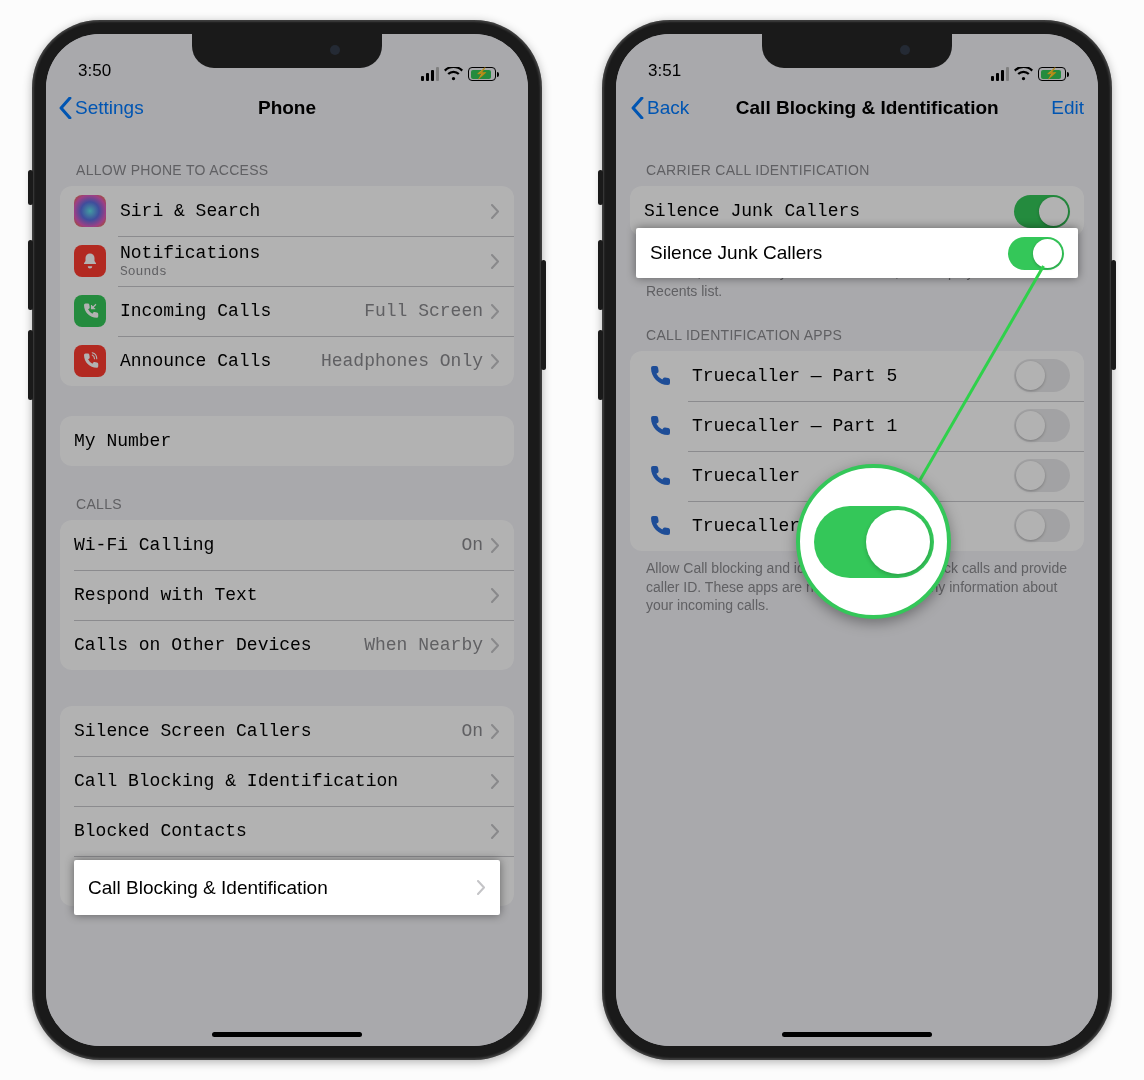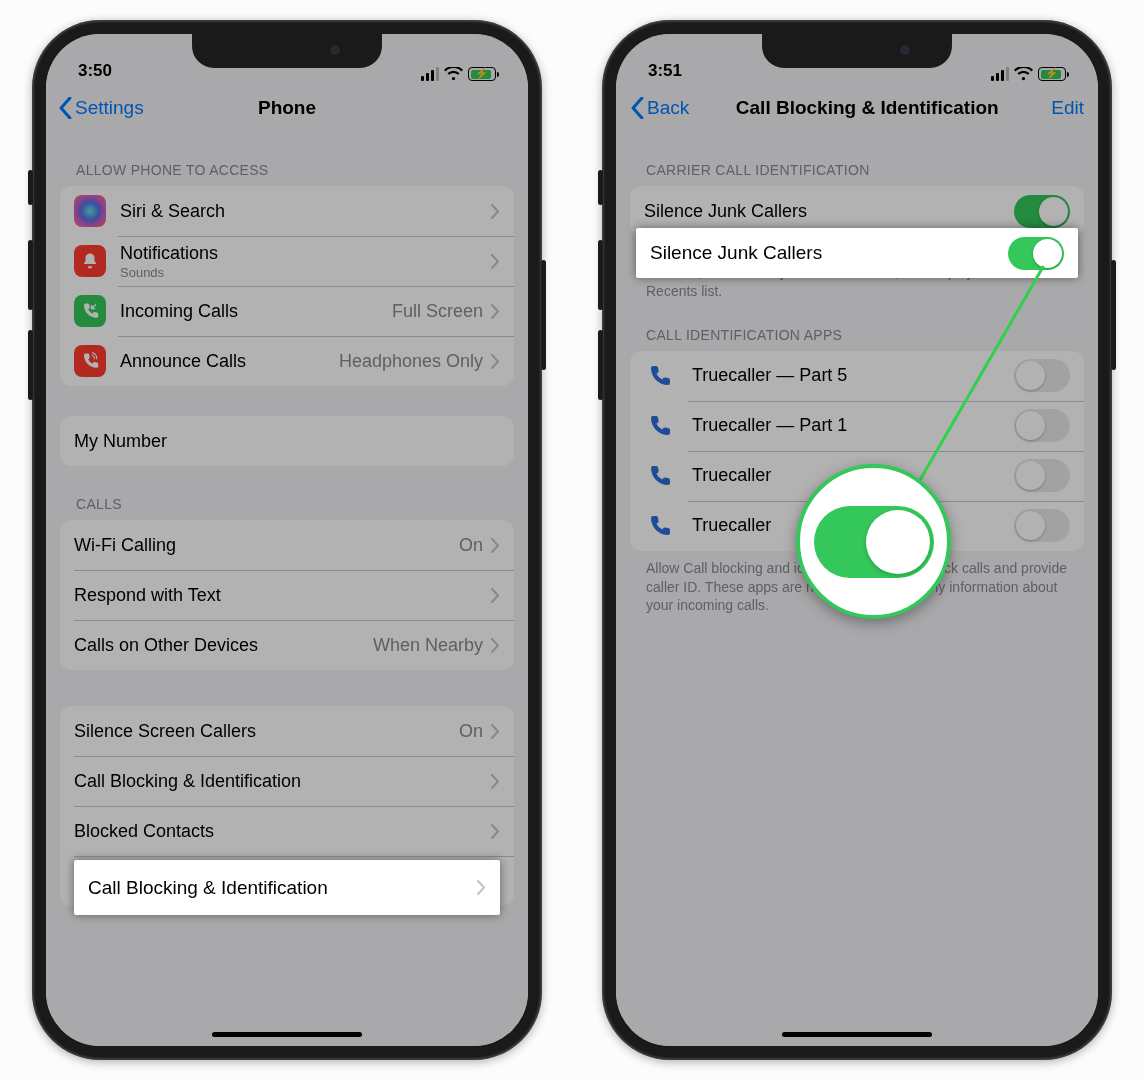--- a/index.html
+++ b/index.html
@@ -54,21 +54,21 @@
     z-index:20;
   }
   .notch::after{
     content:""; position:absolute; right:42px; top:11px;
     width:10px; height:10px; border-radius:50%;
     background:#242a34;
   }
   .status-bar {
     height:50px; display:flex; align-items:flex-end;
     justify-content:space-between; padding:0 32px 3px 32px;
-    font-size:17px; font-weight:700; color:#000;
+    font-size:17px; font-weight:400; color:#000;
   }
   .status-right { display:flex; align-items:center; gap:5px; }
   .sig-bars { display:flex; align-items:flex-end; gap:1.5px; }
   .sig-bars span { width:3.5px; background:#000; border-radius:1px; }
   .sig-bars span:nth-child(1){height:5px}
   .sig-bars span:nth-child(2){height:8px}
   .sig-bars span:nth-child(3){height:11px}
   .sig-bars span:nth-child(4){height:14px;background:#b7b7b7}
   .wifi-icon svg { display:block; }
   .battery {
@@ -94,21 +94,21 @@
   }
   .section-footer {
     font-size:14px; color:#8a8a8e;
     padding: 8px 16px 4px 16px; line-height:1.35;
   }
   .group {
     background:#fff; border-radius:12px; overflow:hidden;
   }
   .row {
     display:flex; align-items:center; min-height:50px;
-    padding: 6px 14px 6px 14px; position:relative;
+    padding: 6px 14px 6px 14px; position:relative;font-family:Liberation Mono, monospace;
   }
   .row + .row::before {
     content:""; position:absolute; top:0; left:58px; right:0; height:0.6px;
     background:#c7c7cc;
   }
   .row.noicon + .row.noicon::before { left:14px; }
   .row-icon {
     width:32px; height:32px; border-radius:8px; margin-right:14px;
     display:flex; align-items:center; justify-content:center; flex-shrink:0;
   }

